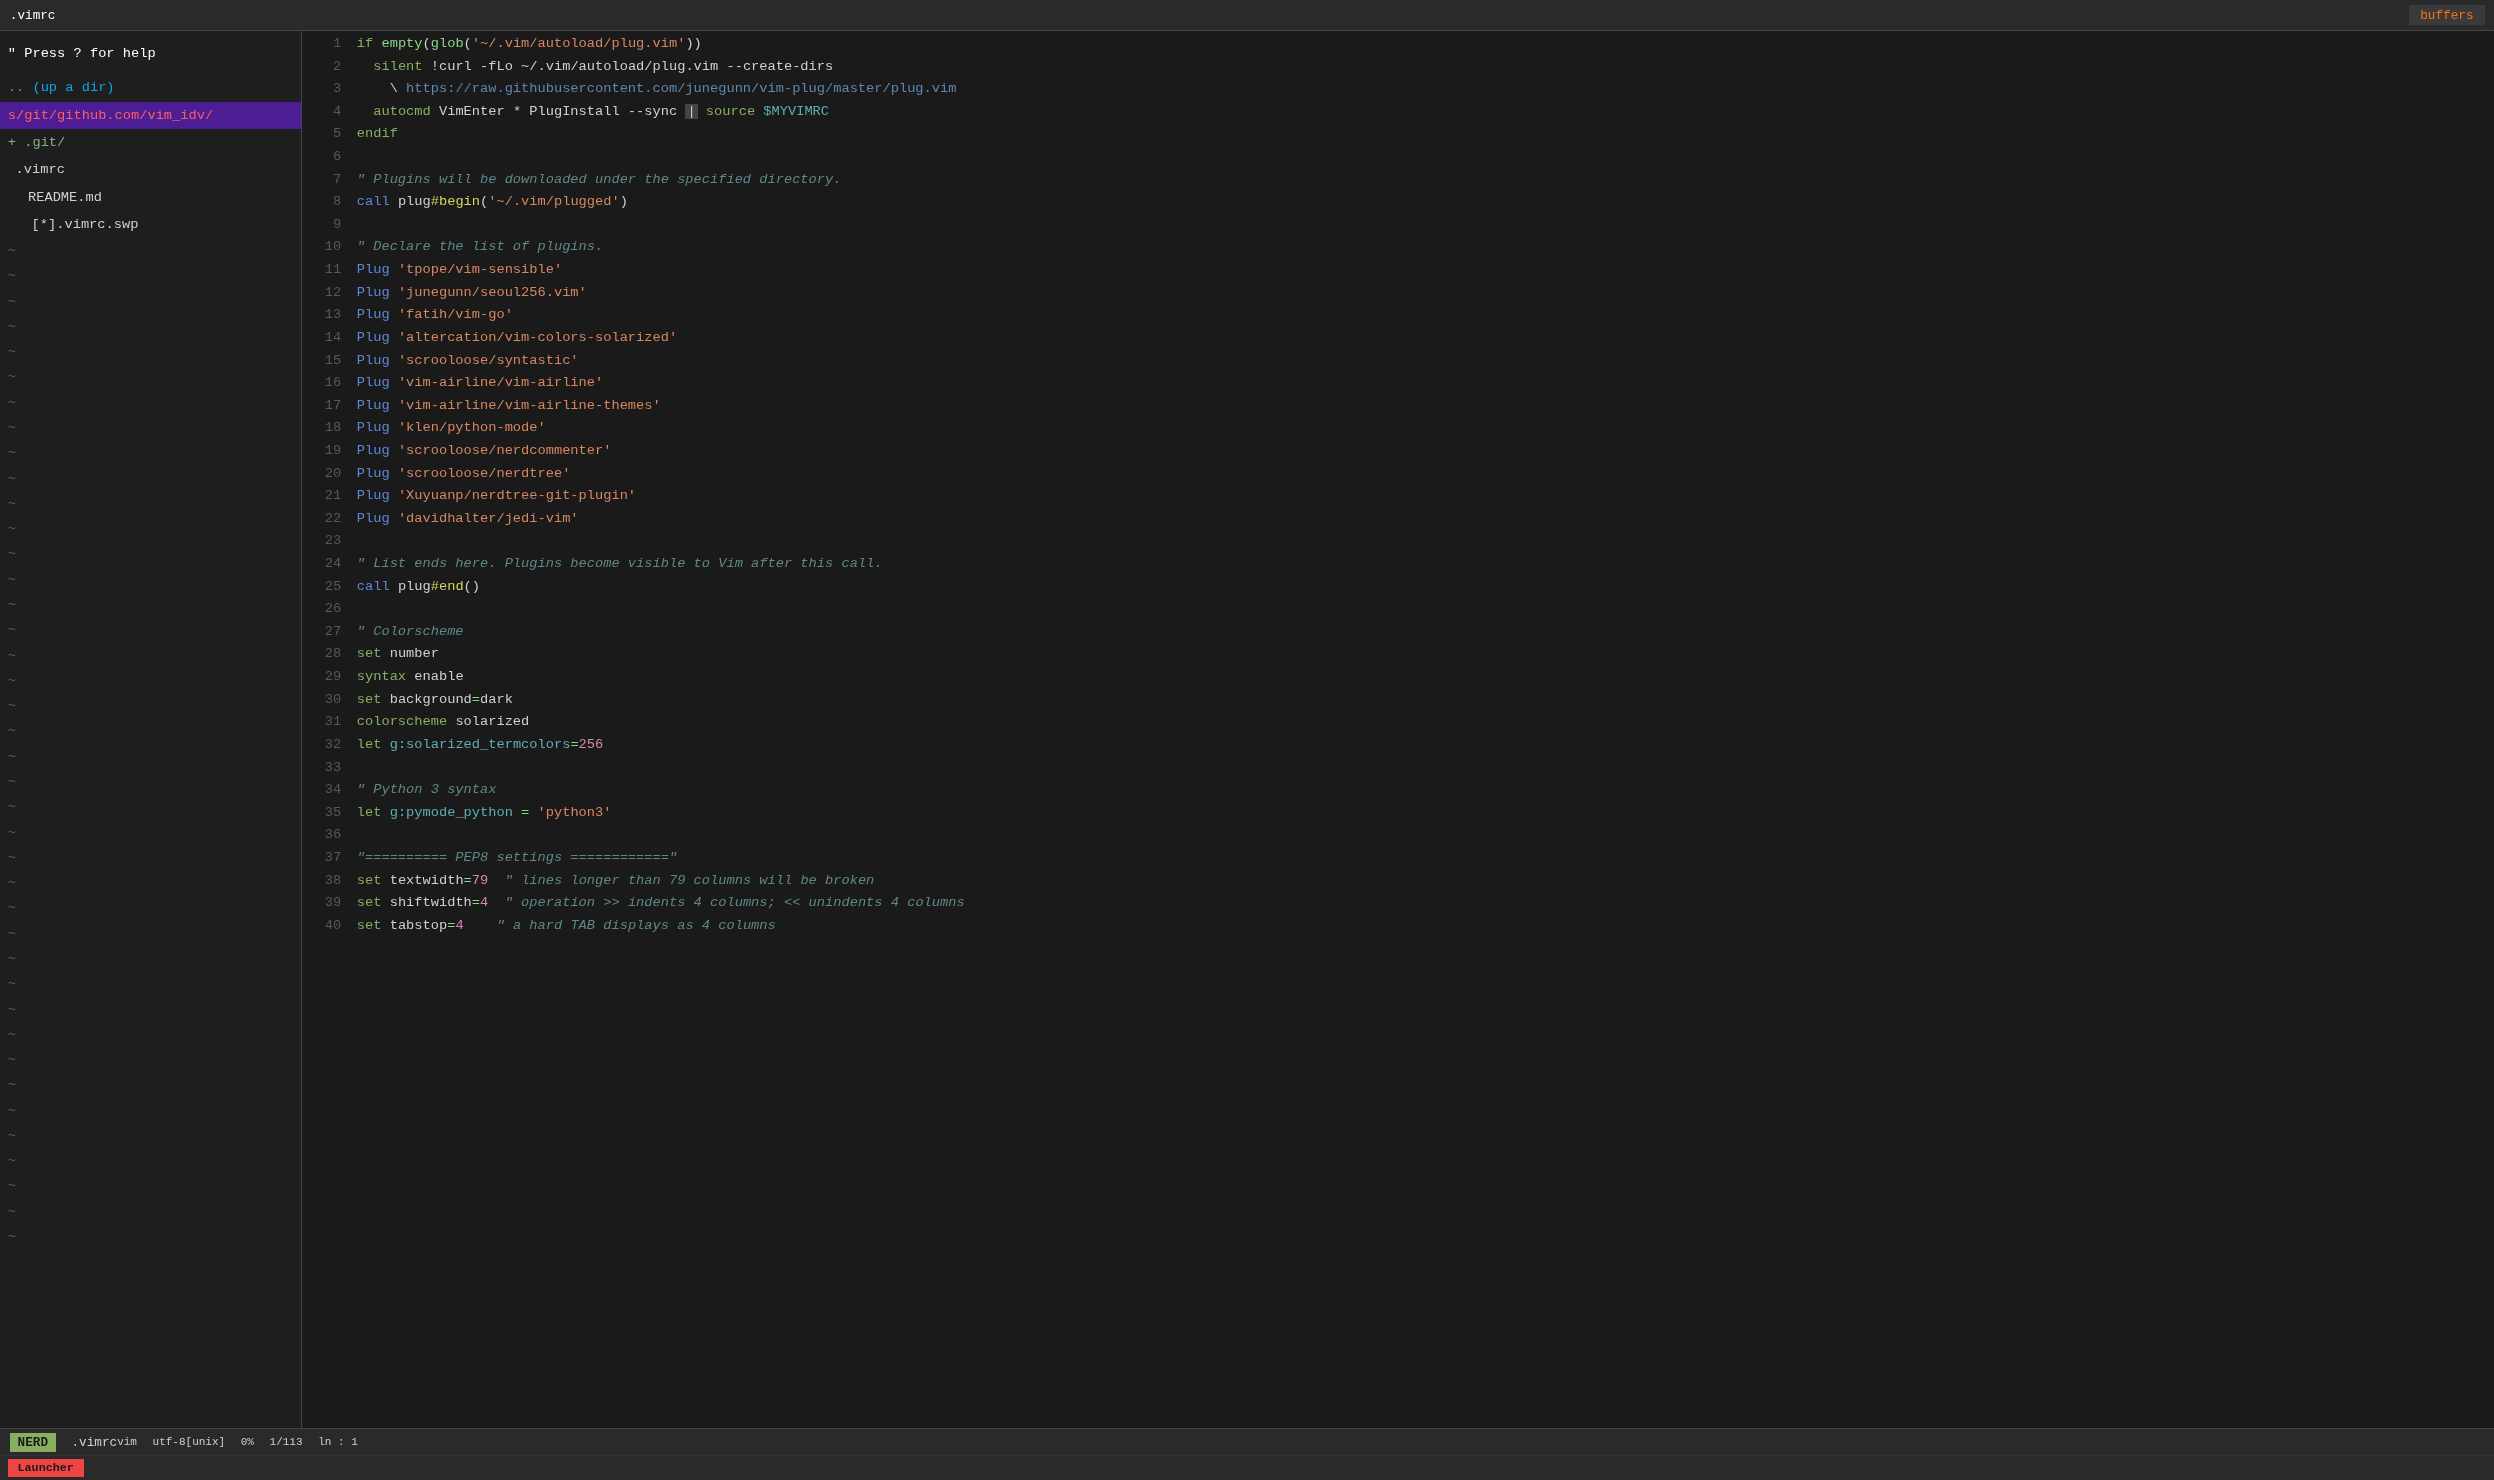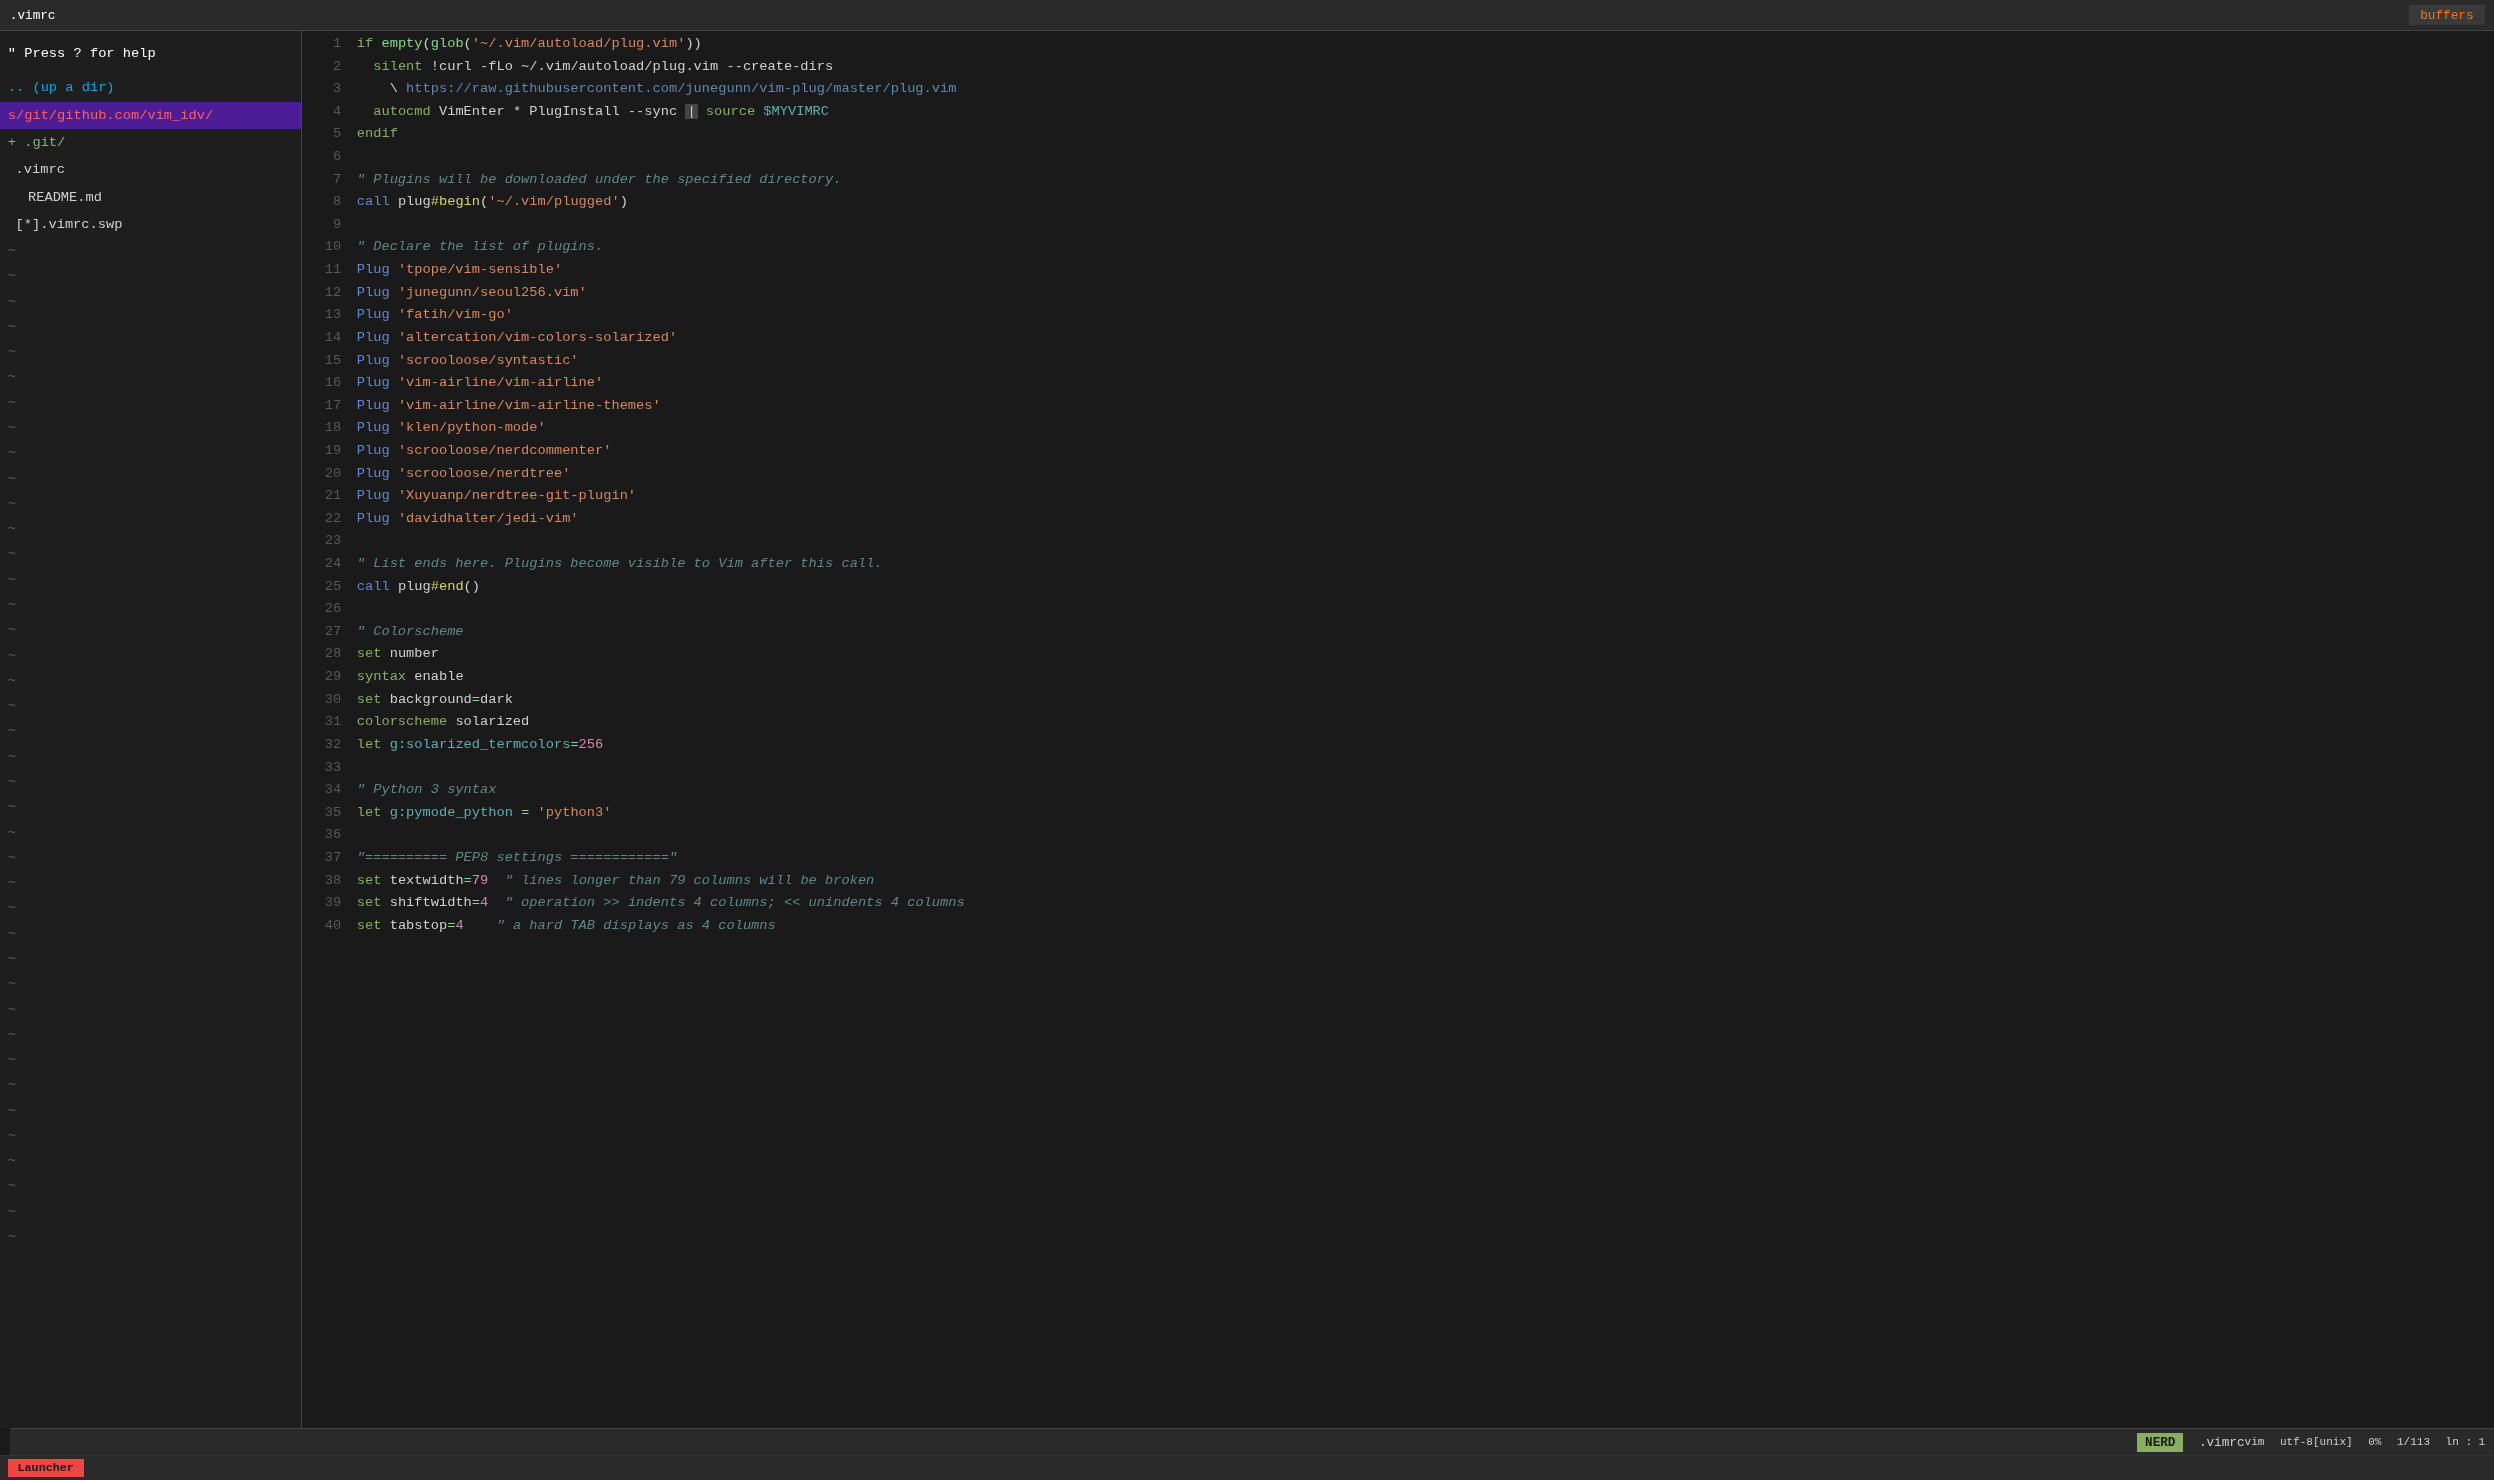--- a/index.html
+++ b/index.html
@@ -67,21 +67,21 @@
       font-size: 13.7px;
       line-height: 1.7;
       cursor: pointer;
       white-space: nowrap;
     }
     .sidebar-item.up-dir { color: #0ea5e9; }
     .sidebar-item.selected { background: #4c1d95; color: #ff5f5f; }
     .sidebar-item.git-dir { color: #87af87; }
     .sidebar-item.dot-vimrc { color: #d0d0d0; padding-left: 15.6px; }
     .sidebar-item.readme { color: #d0d0d0; padding-left: 28px; }
-    .sidebar-item.swap { color: #d0d0d0; padding-left: 15.6px; }
+    .sidebar-item.swap { color: #d0d0d0; padding-left: 15.6px; margin-left: 16px; }
 
     .sidebar-tilde {
       color: #5f5f5f;
       padding: 1px 7.8px;
       line-height: 1.7;
     }
 
     
     .code-area {
       flex: 1;
@@ -133,24 +133,23 @@
     .c-equals { color: #87d787; }
     .c-blue { color: #5f87d7; }
     .c-pipe { color: #d0d0d0; background: #444; padding: 0 2px; }
 
     
     .status-bar {
       height: 27px;
       background: #2a2a2a;
       display: flex;
       align-items: center;
-      justify-content: flex-end;
+      justify-content: flex-start;
       padding: 0 9.8px;
       border-top: 1px solid #444;
-      margin-left: 10px;
     }
     .status-left {
       display: flex;
       align-items: center;
       gap: 15.6px;
     }
     .status-nerd {
       background: #87af5f;
       color: #1a1a1a;
       padding: 2px 7.8px;

